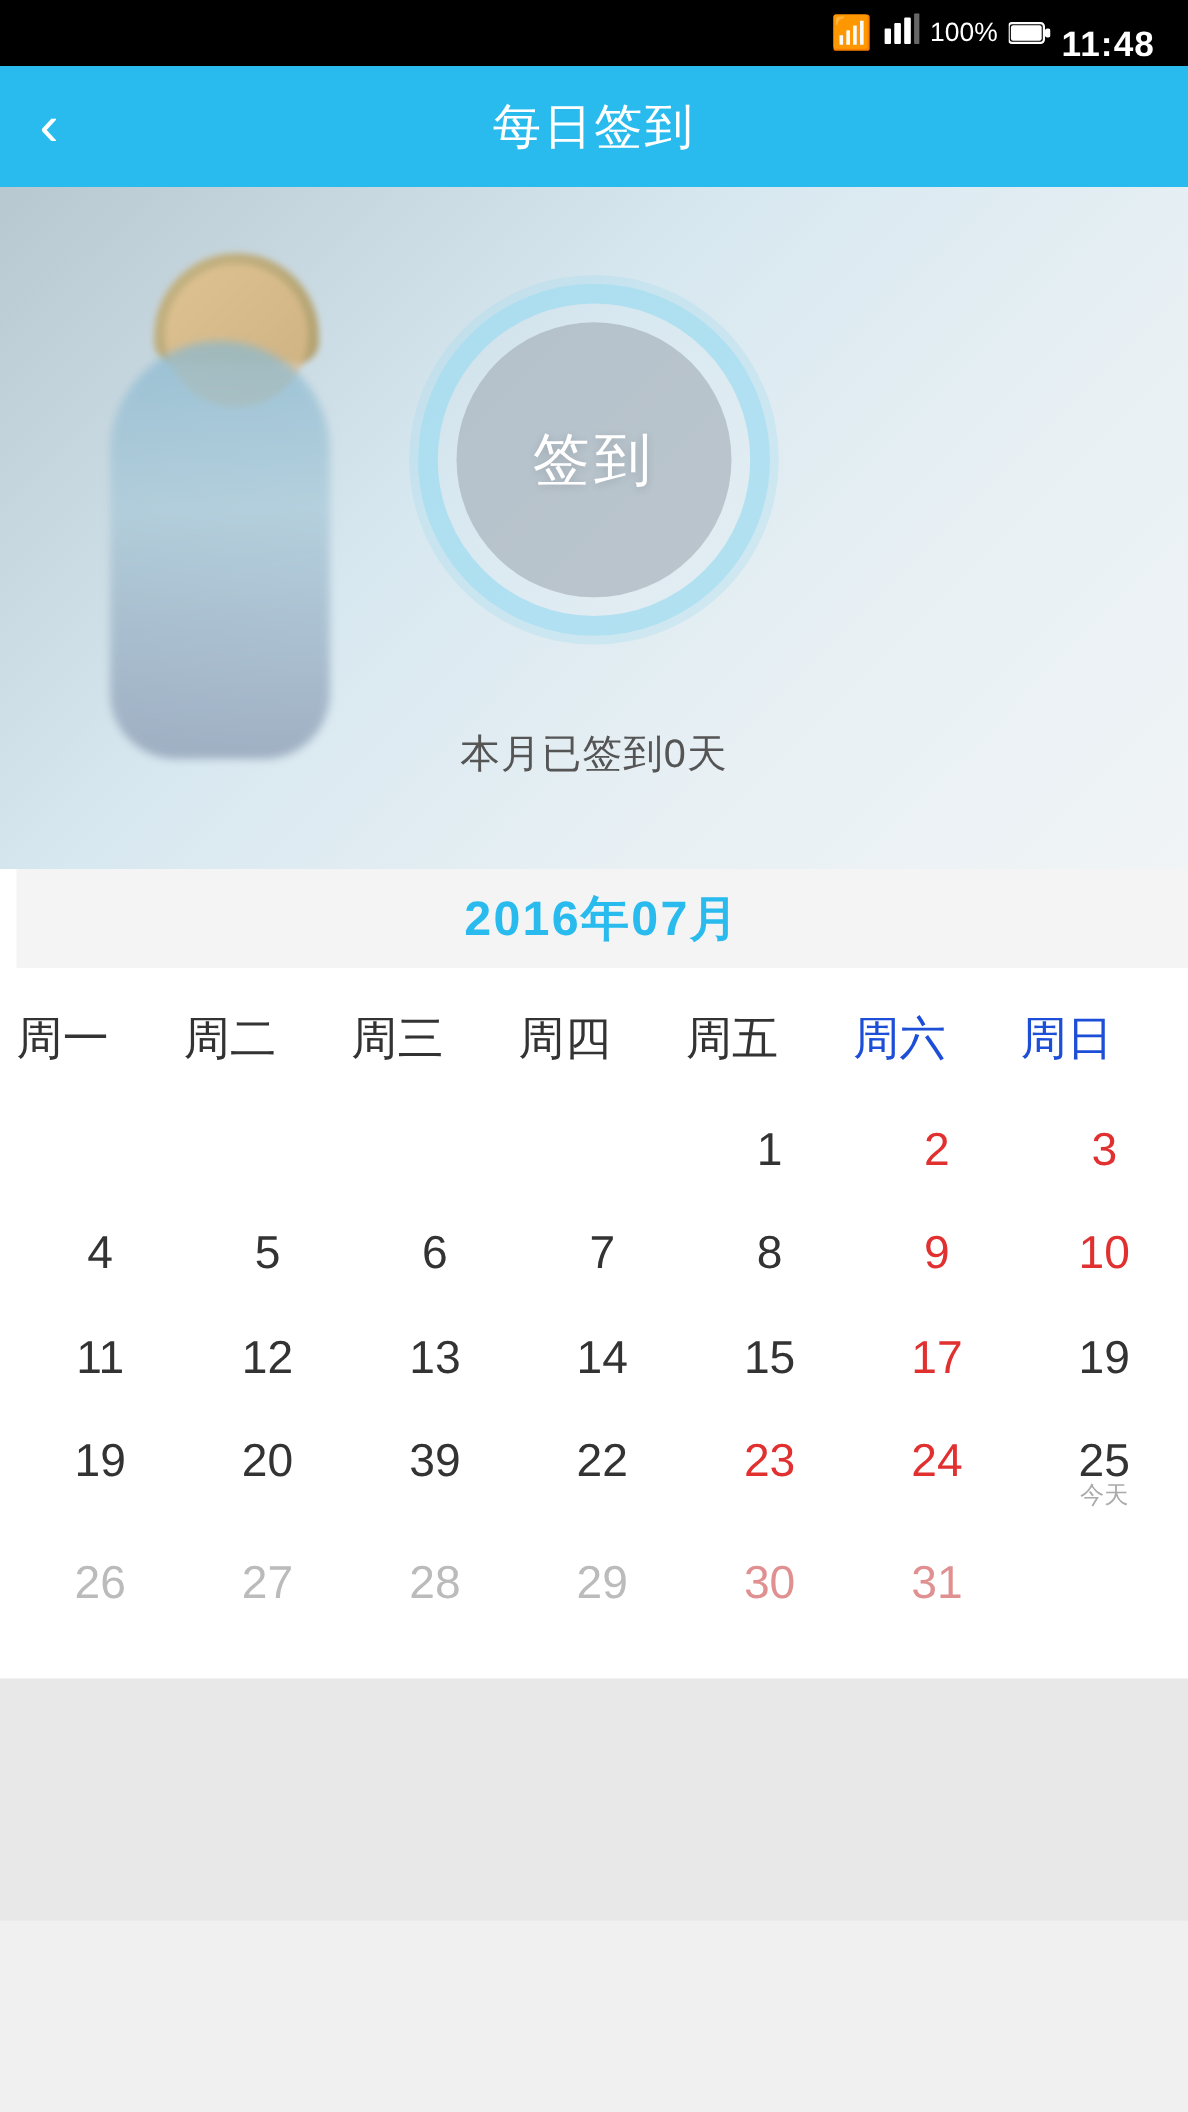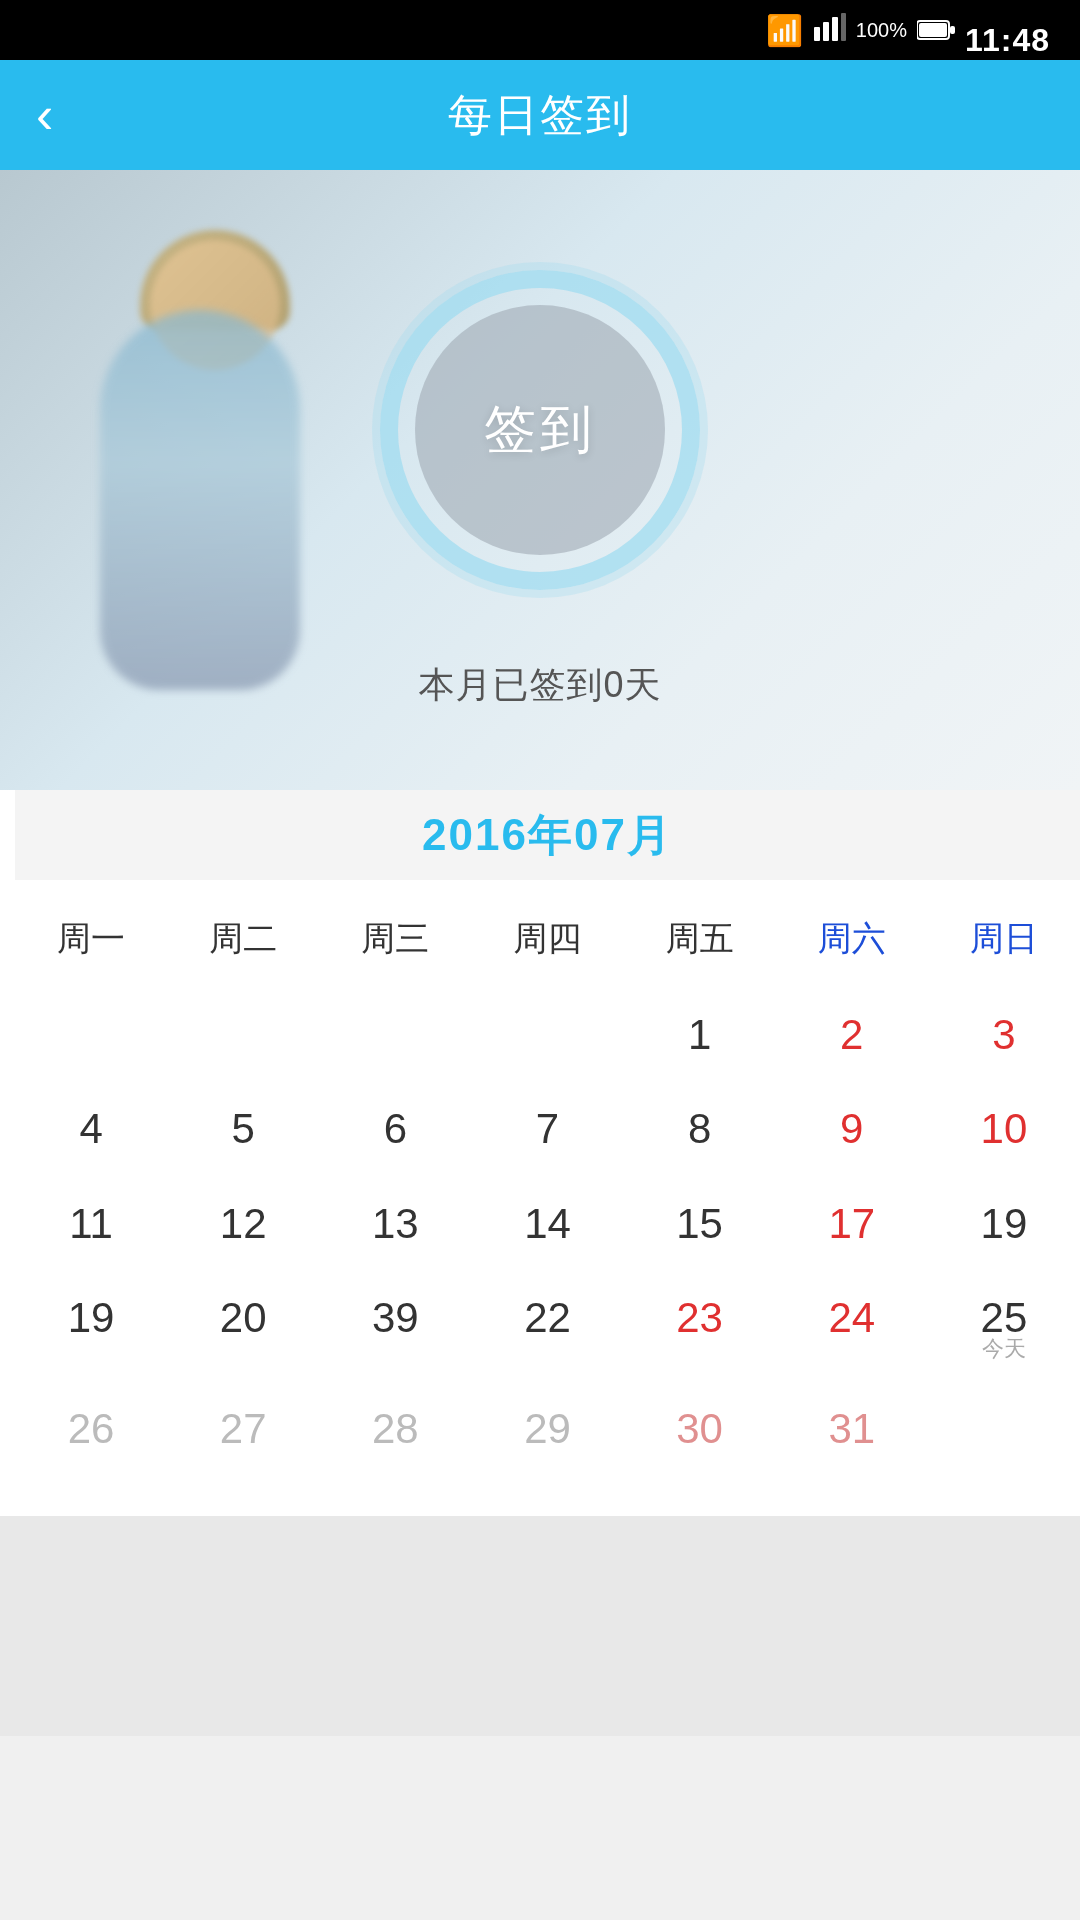--- a/index.html
+++ b/index.html
@@ -31,21 +31,21 @@
     }
     .status-time {
       color: #fff;
       font-size: 32px;
       font-weight: 700;
       letter-spacing: 1px;
       margin-top: 20px;
     }
     .status-battery {
       color: #fff;
-      font-size: 20px;
+      font-size: 24px;
     }
     .wifi-icon, .signal-icon, .sim-icon {
       color: #fff;
       font-size: 30px;
     }
 
     
     .app-bar {
       width: 100%;
       height: 110px;
@@ -122,21 +122,21 @@
       width: 150px;
       height: 100px;
       background: linear-gradient(135deg, #c8a860 0%, #a88840 100%);
       border-radius: 80px 80px 20px 20px;
       opacity: 0.7;
       filter: blur(3px);
     }
     
     .checkin-btn-wrap {
       position: absolute;
-      top: 100px;
+      top: 88px;
       left: 50%;
       transform: translateX(-50%);
       display: flex;
       align-items: center;
       justify-content: flex-end;
     }
     .checkin-outer-ring {
       width: 320px;
       height: 320px;
       border-radius: 50%;
@@ -196,22 +196,22 @@
       font-weight: 600;
       letter-spacing: 2px;
     }
     .calendar-weekdays {
       display: grid;
       grid-template-columns: repeat(7, 1fr);
       width: 100%;
       padding: 20px 0 10px 0;
     }
     .weekday-cell {
-      text-align: center;
-      font-size: 34px;
+      text-align: left;
+      font-size: 42px;
       color: #333;
       padding: 16px 0;
       font-weight: 400;
     }
     .weekday-cell.weekend {
       color: #1d4ed8;
     }
     .calendar-grid {
       display: grid;
       grid-template-columns: repeat(7, 1fr);

